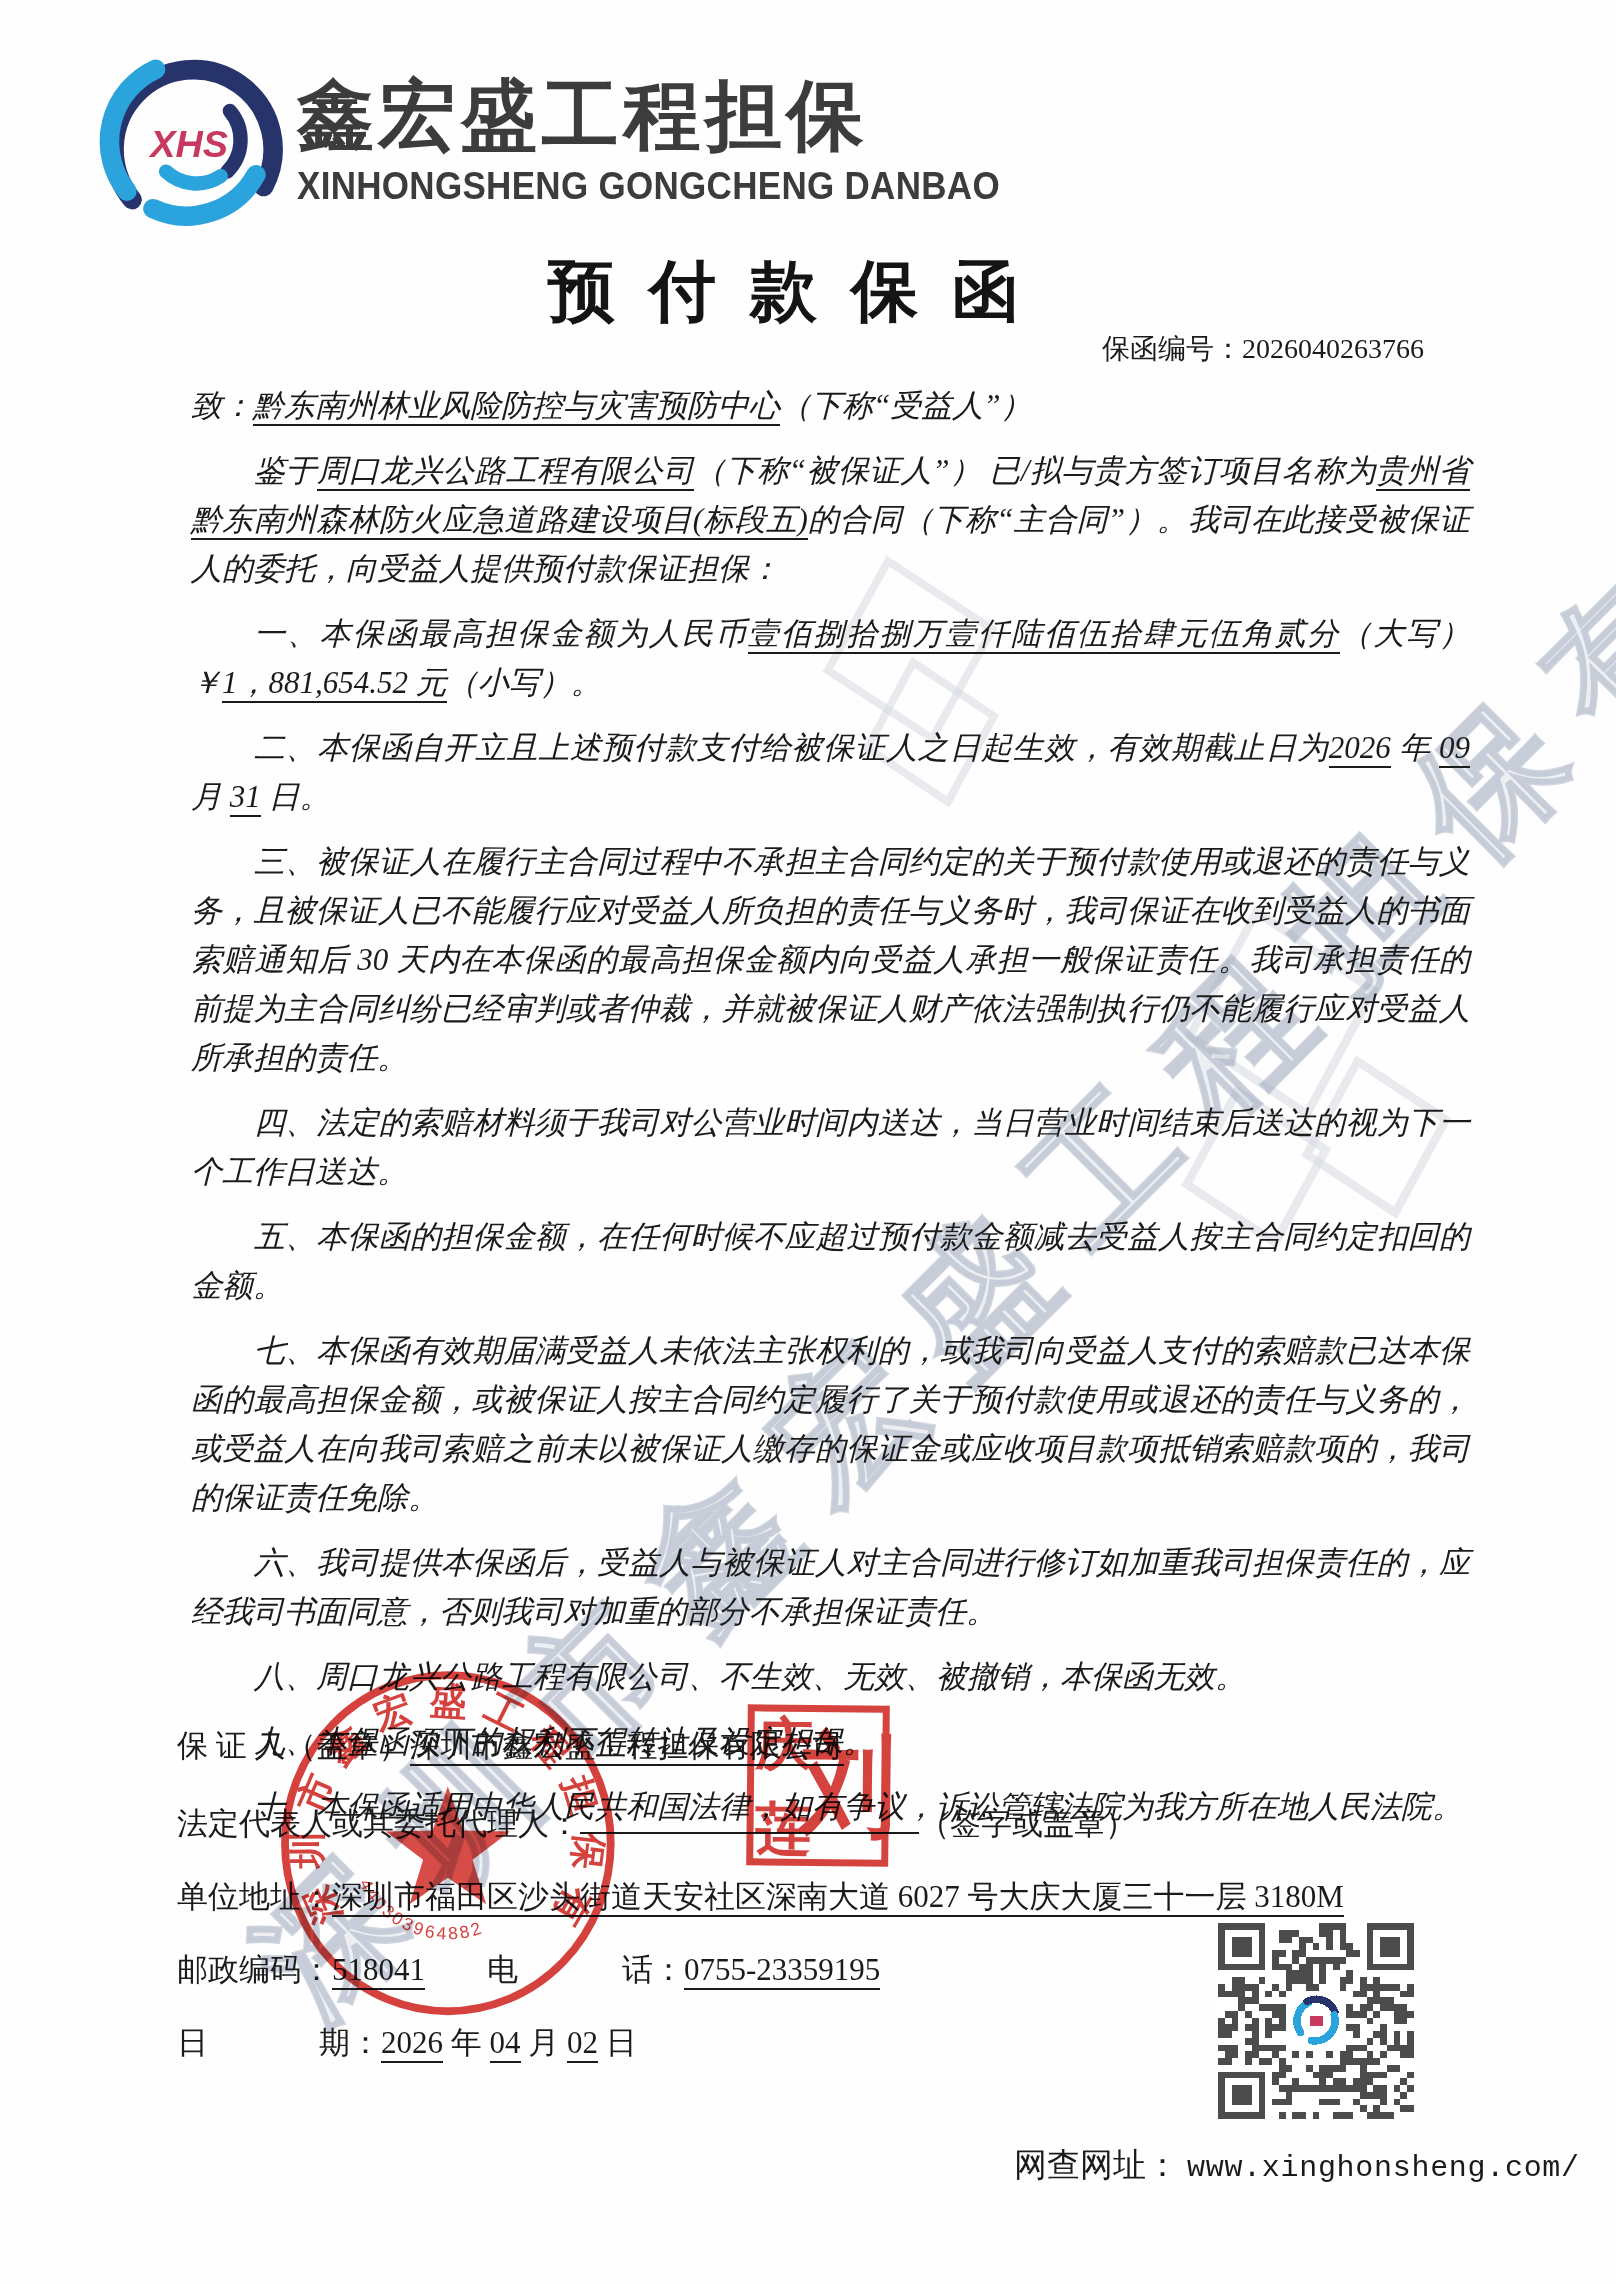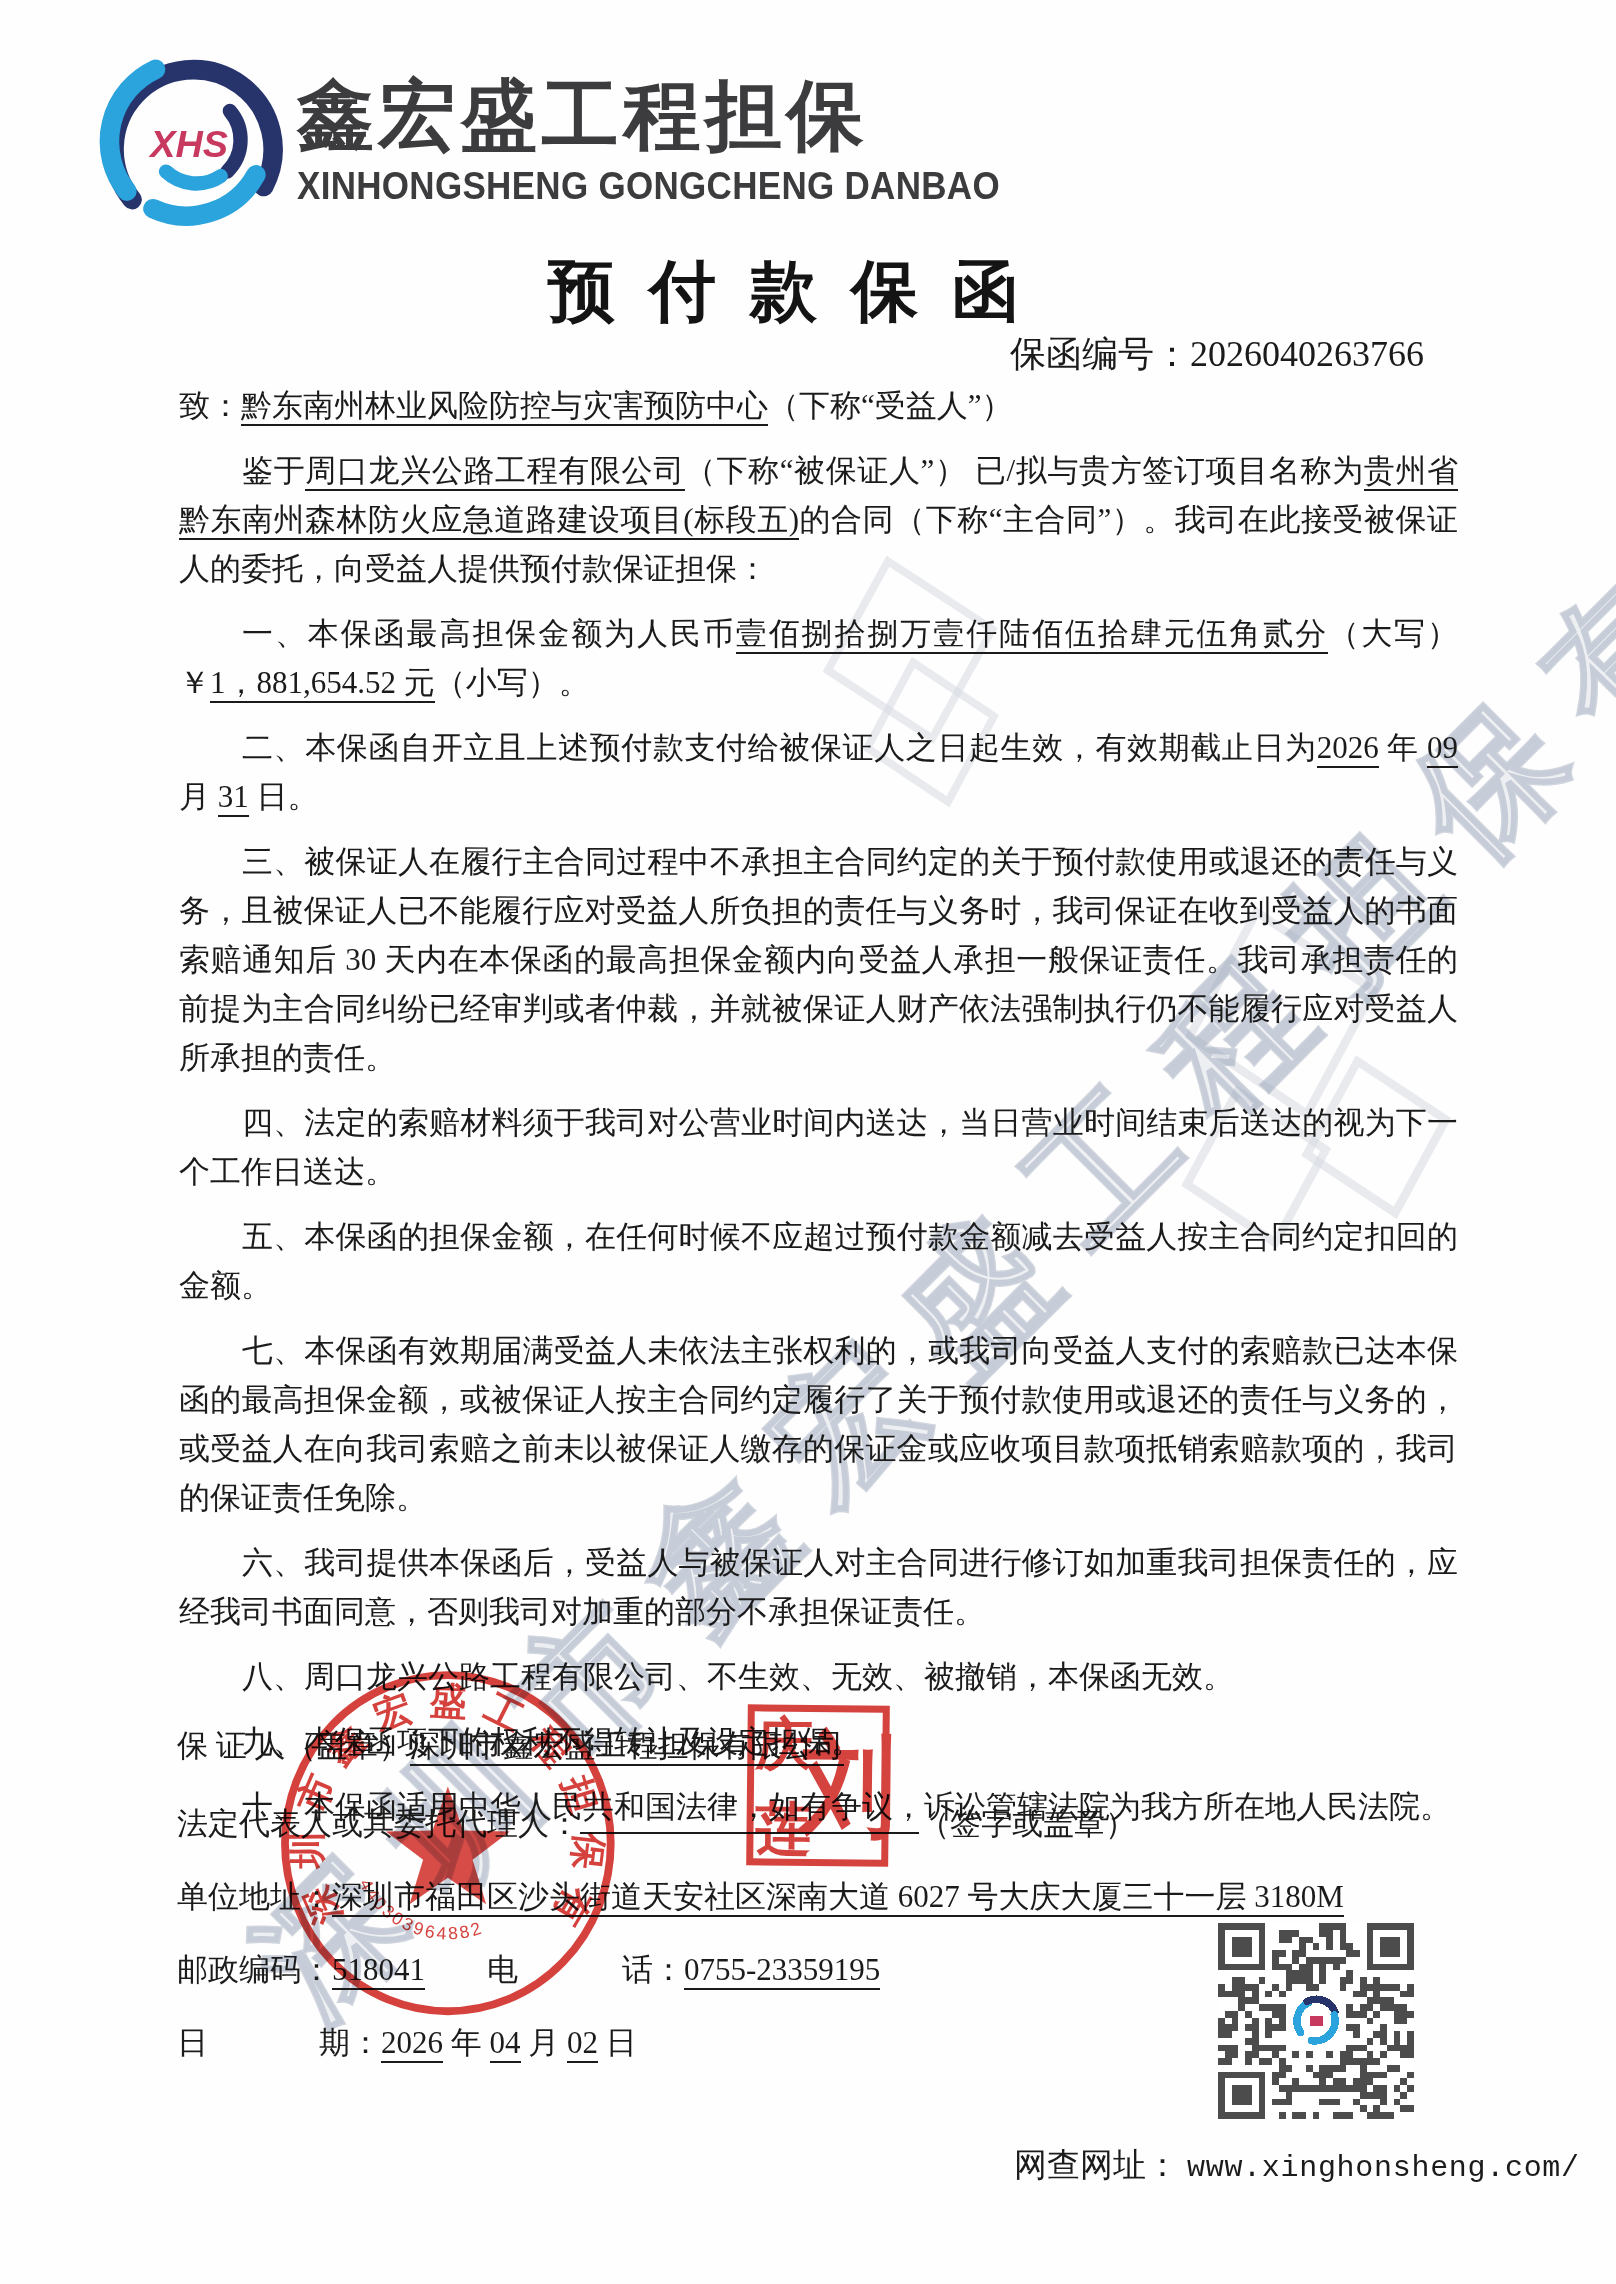--- a/index.html
+++ b/index.html
@@ -24,25 +24,25 @@
   .logo{width:202px;height:202px;flex:0 0 auto;}
   .brand{margin-left:2px;font-family:"Liberation Sans","DejaVu Sans",sans-serif;color:#3c3c3e;}
   .brand-cn{font-size:77px;font-weight:700;letter-spacing:4.6px;line-height:1.05;}
   .brand-en{font-size:35px;font-weight:700;letter-spacing:0.3px;margin-top:6.5px;transform:scaleY(1.12);transform-origin:left top;}
   
   .doc-title{
     position:absolute;top:246px;left:0;width:100%;z-index:1;text-align:center;
     font-size:67px;font-weight:600;letter-spacing:34px;text-indent:34px;color:#141414;
     transform:translateX(-25px);
   }
-  .ref-line{position:absolute;top:330px;right:193px;z-index:1;font-size:36px;color:#1b1b1b;}
+  .ref-line{position:absolute;top:330px;right:193px;z-index:1;font-size:28px;color:#1b1b1b;}
   
   .body-block{
-    position:absolute;left:179px;top:381px;width:1279px;z-index:1;
-    font-size:31px;line-height:49px;text-align:justify;
+    position:absolute;left:191px;top:381px;width:1279px;z-index:1;
+    font-size:31px;line-height:49px;text-align:justify;font-style:italic;
   }
   .para{margin:0 0 8.5px;}
   .para.indent{text-indent:63px;margin-top:16px;}
   .u{border-bottom:2px solid #1b1b1b;padding-bottom:0.7px;}
   .blank{display:inline-block;border-bottom:2px solid #1b1b1b;height:30px;vertical-align:baseline;}
   .gapsp{display:inline-block;height:0.7px;}
   
   .signature{position:absolute;left:177px;top:1729px;z-index:1;font-size:31px;}
   .sig-line{line-height:33px;margin-bottom:40px;white-space:nowrap;}
   

